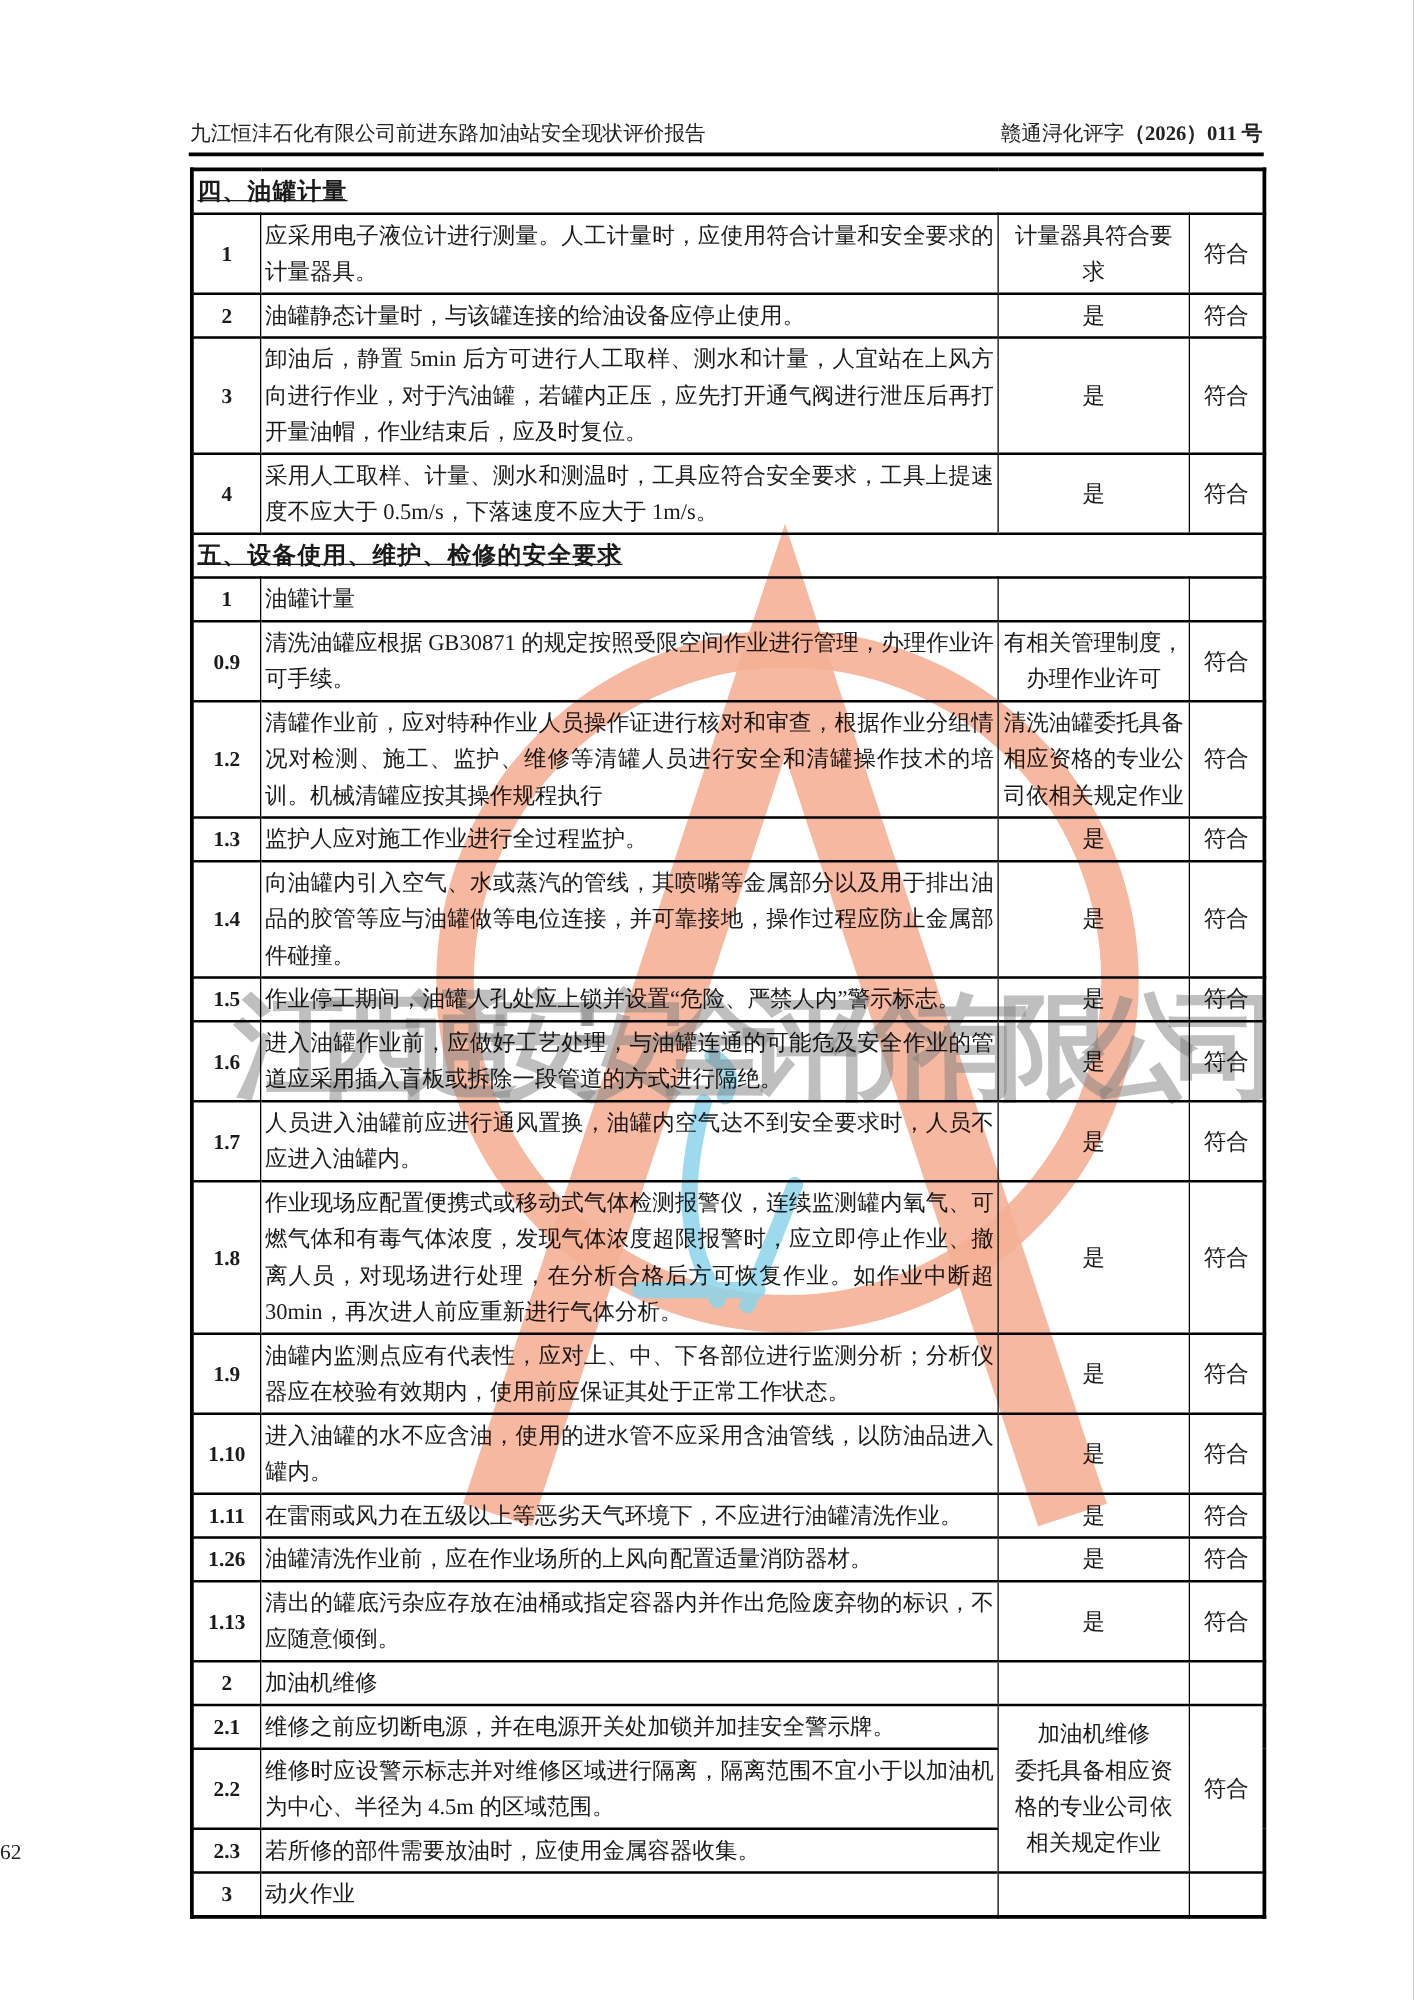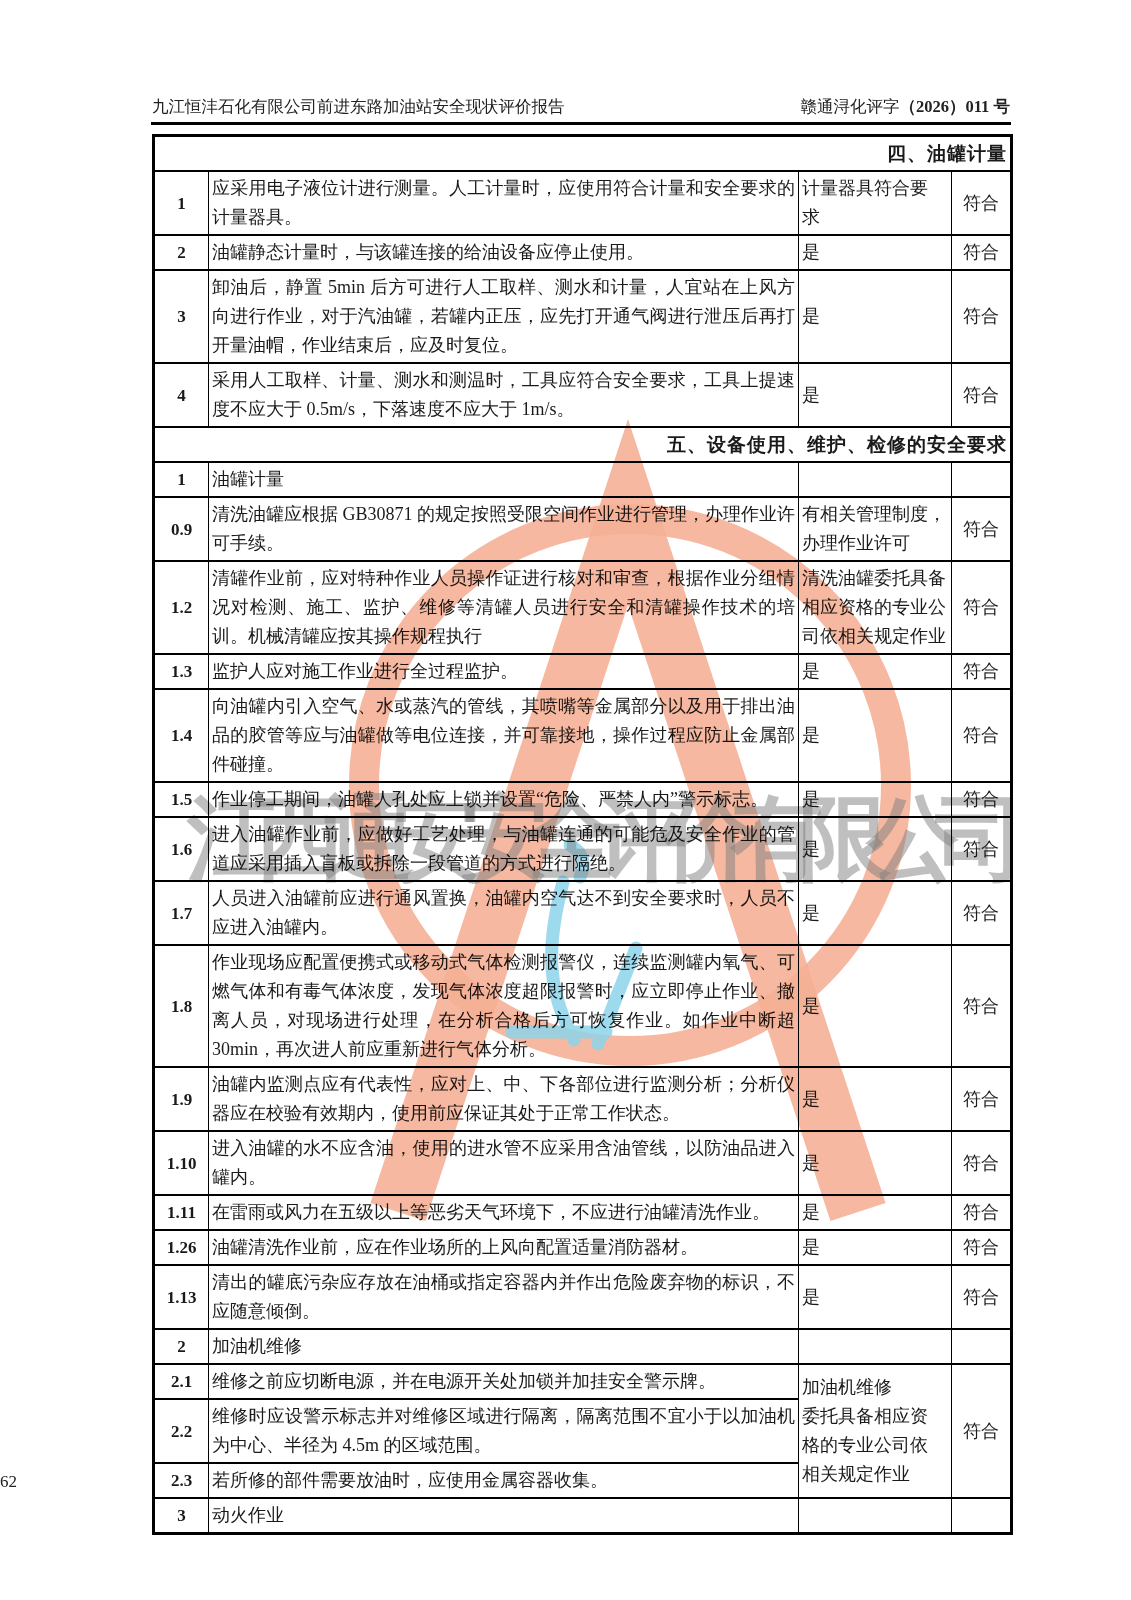--- a/index.html
+++ b/index.html
@@ -29,30 +29,30 @@
     font-size:18px;line-height:29px;
   }
   table.report td{
     border:1px solid #000;
     border-top-width:2px;border-bottom-width:2px;
     padding:2px 3px;vertical-align:middle;
     overflow:hidden;
   }
   table.report{border:3px solid #000;}
   td.sec{
-    text-align:right;font-weight:bold;font-size:19px;
+    text-align:left;font-weight:bold;font-size:19px;
     font-family:"Liberation Sans","DejaVu Sans",sans-serif;
-    padding:3px 0;letter-spacing:1px;
+    padding:3px 0;letter-spacing:1px;text-decoration:underline;
   }
   td.no{
     text-align:center;font-weight:bold;font-size:17px;
     font-family:"Liberation Serif",serif;
   }
   td.desc{text-align:justify;padding-left:6px;padding-right:4px;}
-  td.status{white-space:pre-line;}
+  td.status{text-align:center;white-space:pre-line;}
   td.result{text-align:center;}
   
   .footer{
     position:absolute;left:0;top:1472px;width:100%;
     text-align:left;font-size:17px;color:#222;
   }
   
   .watermark{
     position:absolute;inset:0;pointer-events:none;z-index:5;
     mix-blend-mode:multiply;

